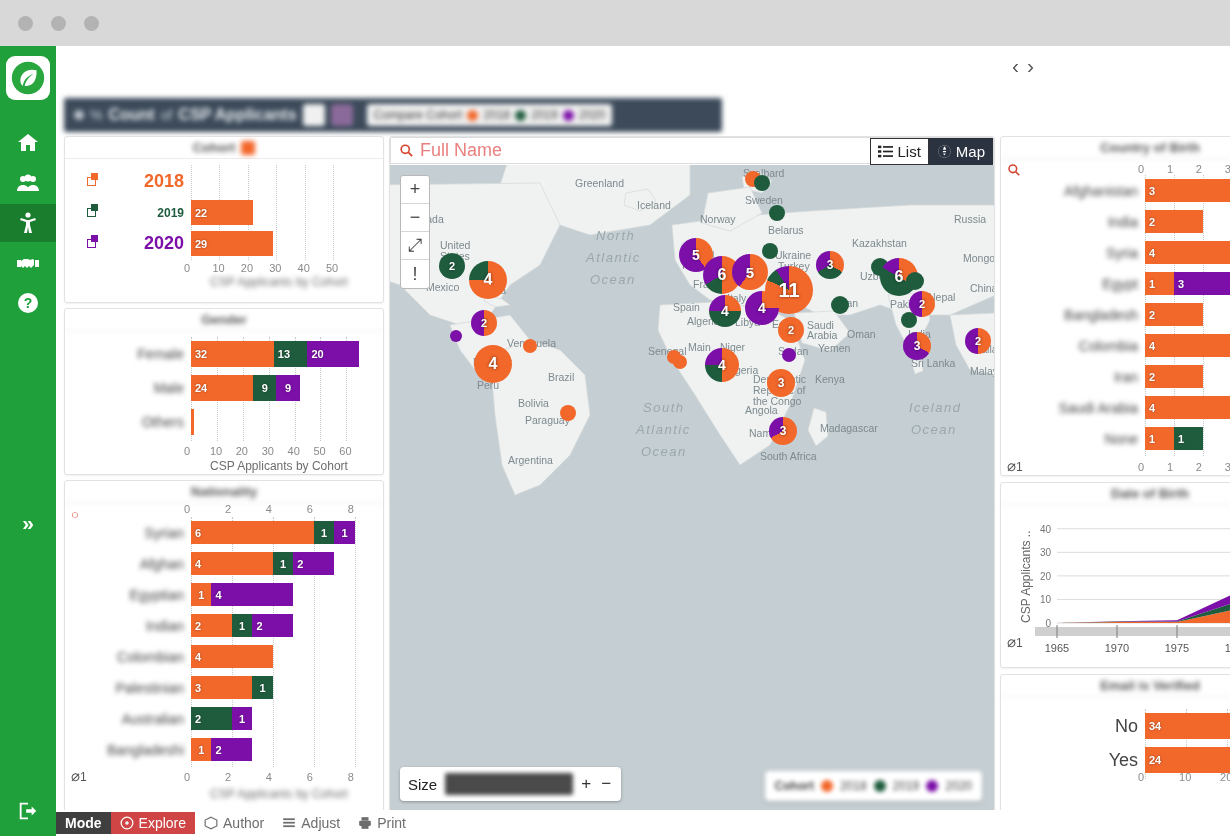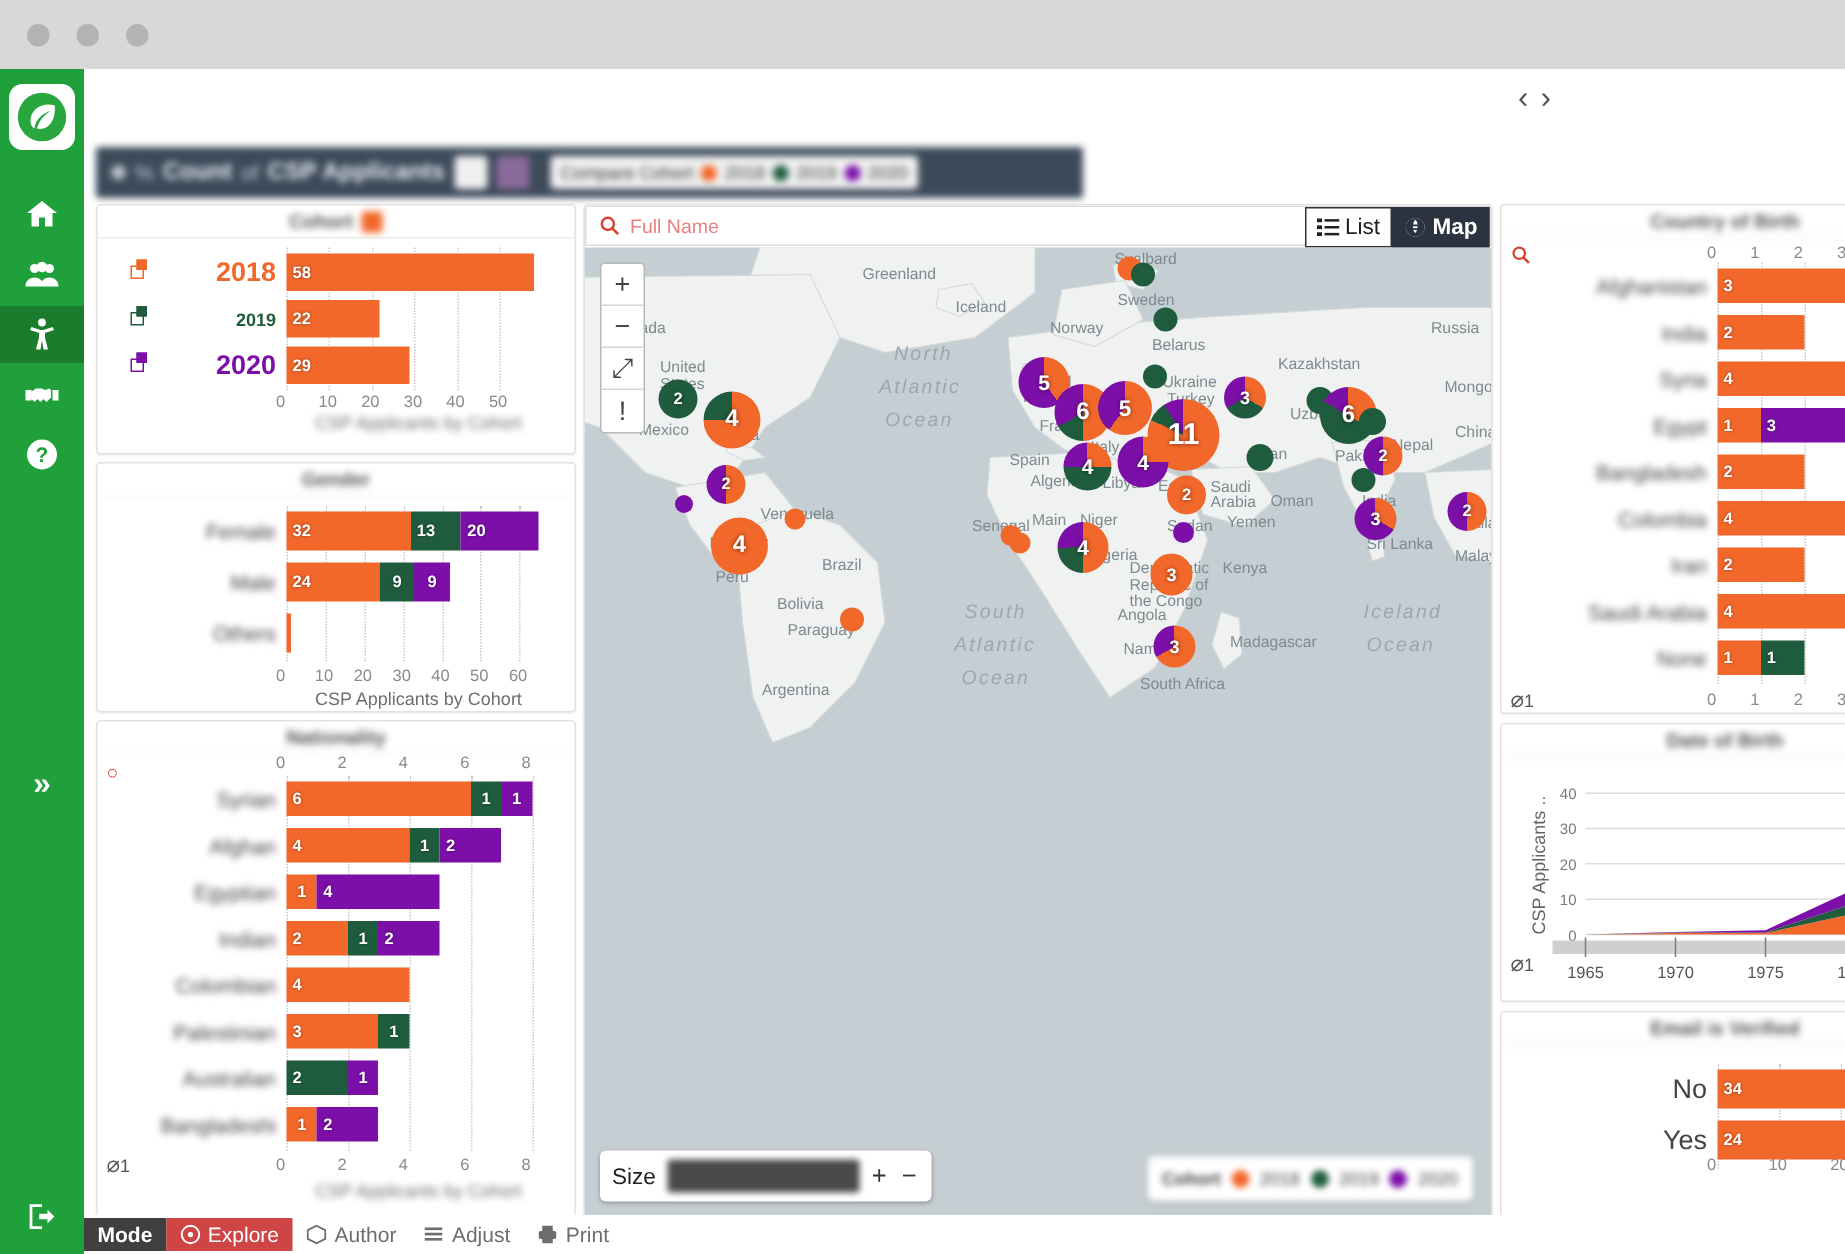--- a/index.html
+++ b/index.html
@@ -98,25 +98,25 @@
 
   .chk { width: 13px; height: 13px; position: relative; }
   .chk i { position: absolute; width: 9px; height: 9px; border: 1.5px solid currentColor; left: 0; top: 4px; }
   .chk b { position: absolute; width: 7px; height: 7px; background: currentColor; left: 4px; top: 0;
            border: 1.5px solid currentColor; }
 
   
   .mapwrap { position: absolute; }
   .searchbar { height: 27px; border: 1px solid #dcdcdc; background: #fff; display: flex; align-items: center;
     padding-left: 8px; gap: 6px; position: relative; }
-  .searchbar .ph { color: #e98080; font-size: 13px; }
+  .searchbar .ph { color: #e98080; font-size: 18px; }
   .lm-toggle { position: absolute; right: 0; top: 0; display: flex; height: 27px; }
   .lm-btn { display: flex; align-items: center; gap: 4px; padding: 0 7px; font-size: 15px;
             border: 1px solid #333; color: #222; background:#fff; }
-  .lm-btn.on { background: #2b3341; color: #fff; border-color: #2b3341; font-weight: bold; }
+  .lm-btn.on { background: #2b3341; color: #fff; border-color: #2b3341; }
 
   .mapcanvas { position: relative; overflow: hidden; background: #c5ced2; }
   .mlabel { position: absolute; font-size: 10.5px; color: #7d8a8f; white-space: nowrap; }
   .mlabel.ocean { font-style: italic; font-size: 13px; color: #9aa8ae; letter-spacing: 1.5px; }
   .marker { position: absolute; border-radius: 50%; display: flex; align-items: center; justify-content: center;
             color: #fff; font-weight: bold; transform: translate(-50%,-50%); }
   .marker span { position: relative; z-index: 3; text-shadow: 0 0 3px rgba(0,0,0,.6); }
 
   .zoomctl { position: absolute; left: 10px; top: 10px; width: 30px; background: #fff;
              border: 1px solid #b8b8b8; border-radius: 3px; }
@@ -252,23 +252,20 @@
             <div class="axis" style="left: 204.161px; top: 101px;">30</div>
             <div class="gridline" style="left: 239.548px; top: 4px; height: 95px;"></div>
             <div class="axis" style="left: 232.548px; top: 101px;">40</div>
             <div class="gridline" style="left: 267.935px; top: 4px; height: 95px;"></div>
             <div class="axis" style="left: 260.935px; top: 101px;">50</div>
             <div class="chk" style="position: absolute; left: 22px; top: 12px; color: rgb(242, 103, 42);">
               <i></i>
               <b></b>
             </div>
             <div class="rlabel" style="position: absolute; left: 0px; top: 8px; width: 126px; height: 25px; display: flex; align-items: center; justify-content: flex-end; font-size: 18px; font-weight: bold; color: rgb(242, 103, 42);">2018</div>
-            <div class="seg" style="position: absolute; left: 126px; top: 8px; width: 164.645px; height: 25px; background: rgb(242, 103, 42);">
-              <span>58</span>
-            </div>
             <div class="chk" style="position: absolute; left: 22px; top: 43px; color: rgb(31, 92, 61);">
               <i></i>
               <b></b>
             </div>
             <div class="rlabel" style="position: absolute; left: 0px; top: 39px; width: 126px; height: 25px; display: flex; align-items: center; justify-content: flex-end; font-size: 12px; font-weight: bold; color: rgb(31, 92, 61);">2019</div>
             <div class="seg" style="position: absolute; left: 126px; top: 39px; width: 62.4516px; height: 25px; background: rgb(242, 103, 42);">
               <span>22</span>
             </div>
             <div class="chk" style="position: absolute; left: 22px; top: 74px; color: rgb(123, 15, 168);">
               <i></i>

